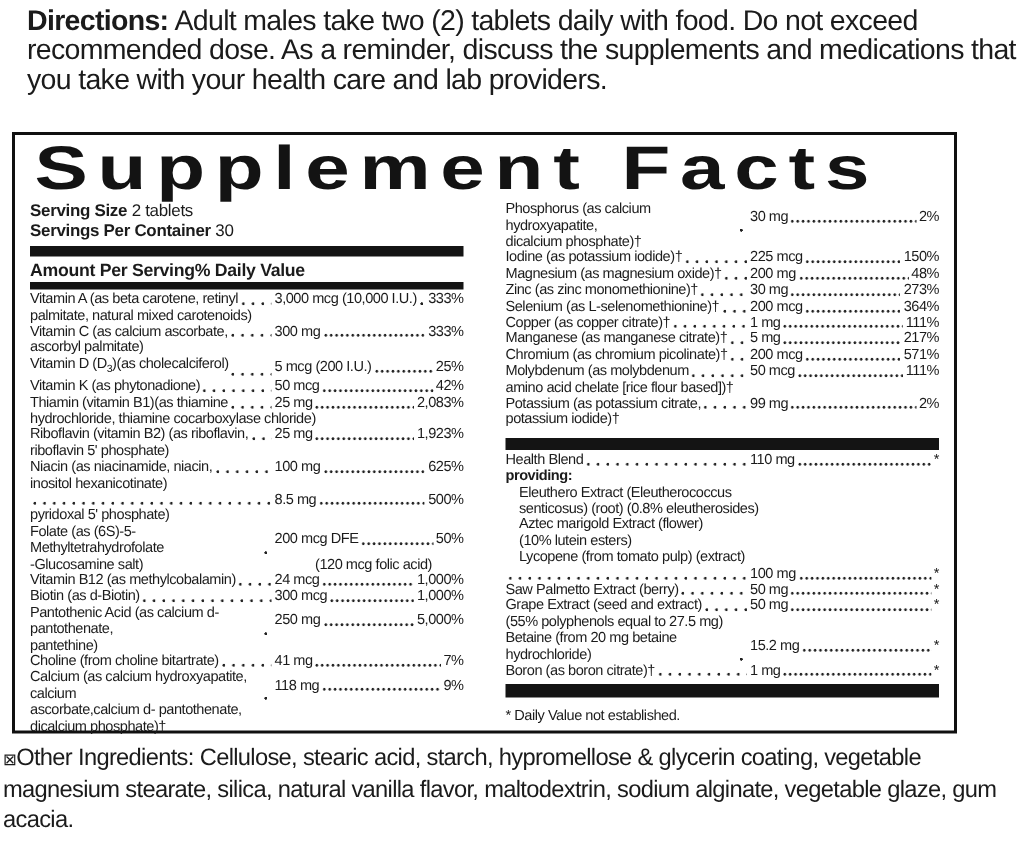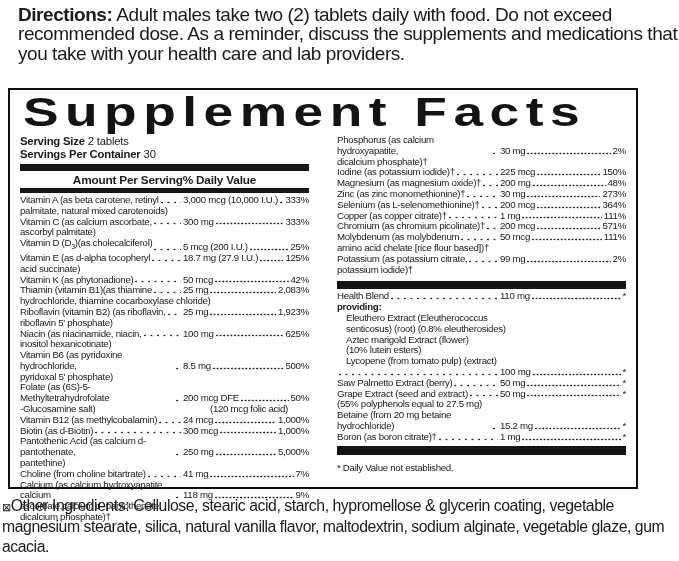--- a/index.html
+++ b/index.html
@@ -18,24 +18,24 @@
        margin:1px 0 0 3px;color:#131313;}
   .cols{display:flex;gap:28px;margin-top:3px;}
   .col{flex:1 1 0;min-width:0;}
 
   .serv{font-size:11.3px;line-height:13px;letter-spacing:-0.2px;}
   .serv .b{font-weight:bold;}
   .serv .v{margin-left:3px;}
   .bar{background:#141414;}
   .bar.b1{height:7px;margin:3px 0 2px 0;}
   .bar.b2{height:5px;margin:1px 0 2px 0;}
-  .hdr{display:flex;justify-content:center;align-items:baseline;
+  .hdr{display:flex;justify-content:flex-start;align-items:baseline;
        font-weight:bold;font-size:11.8px;line-height:14px;letter-spacing:-0.2px;margin:1px 0;}
 
-  .pline{display:flex;align-items:flex-end;font-size:9.7px;line-height:10.8px;letter-spacing:-0.3px;}
+  .pline{display:flex;align-items:center;font-size:9.7px;line-height:10.8px;letter-spacing:-0.3px;}
   .pline.b{font-weight:bold;}
   .pline.ind{padding-left:9px;}
   .nm{white-space:pre-wrap;}
   .nm.fixw{flex:0 0 190px;}
   .nm .it{}
   .nm sub{font-size:7px;}
   .ldr{flex:1 1 0;align-self:flex-end;height:3px;margin:0 2px 2px 2px;
        background-image:radial-gradient(circle at 1.2px 1.5px,#222 0.8px,rgba(0,0,0,0) 1.1px);
        background-repeat:repeat-x;}
   .ldr.sp{min-width:5px;background-size:6.5px 3px;}
@@ -108,34 +108,20 @@
               <span class="ldr sp"></span>
               <span class="val">
                 <span class="amt">5 mcg (200 I.U.)</span>
                 <span class="ldr tt"></span>
                 <span class="pct">25%</span>
               </span>
             </div>
           </div>
           <div>
             <div class="pline">
-              <span class="nm"><span>Vitamin E (as d-alpha tocopheryl</span></span>
-              <span class="ldr sp"></span>
-              <span class="val">
-                <span class="amt">18.7 mg (27.9 I.U.)</span>
-                <span class="ldr tt"></span>
-                <span class="pct">125%</span>
-              </span>
-            </div>
-            <div class="pline">
-              <span class="nm"><span>acid succinate)</span></span>
-            </div>
-          </div>
-          <div>
-            <div class="pline">
               <span class="nm"><span>Vitamin K (as phytonadione)</span></span>
               <span class="ldr sp"></span>
               <span class="val">
                 <span class="amt">50 mcg</span>
                 <span class="ldr tt"></span>
                 <span class="pct">42%</span>
               </span>
             </div>
           </div>
           <div>
@@ -175,21 +161,20 @@
                 <span class="ldr tt"></span>
                 <span class="pct">625%</span>
               </span>
             </div>
             <div class="pline">
               <span class="nm"><span>inositol hexanicotinate)</span></span>
             </div>
           </div>
           <div>
             <div class="pline">
-              <span class="nm"><span>Vitamin B6 (as pyridoxine hydrochloride,</span></span>
               <span class="ldr sp"></span>
               <span class="val">
                 <span class="amt">8.5 mg</span>
                 <span class="ldr tt"></span>
                 <span class="pct">500%</span>
               </span>
             </div>
             <div class="pline">
               <span class="nm"><span>pyridoxal 5' phosphate)</span></span>
             </div>
@@ -339,20 +324,31 @@
             </div>
           </div>
           <div>
             <div class="pline">
               <span class="nm"><span>Copper (as copper citrate)†</span></span>
               <span class="ldr sp"></span>
               <span class="val">
                 <span class="amt">1 mg</span>
                 <span class="ldr tt"></span>
                 <span class="pct">111%</span>
+              </span>
+            </div>
+          </div>
+          <div>
+            <div class="pline">
+              <span class="nm"><span>Manganese (as manganese citrate)†</span></span>
+              <span class="ldr sp"></span>
+              <span class="val">
+                <span class="amt">5 mg</span>
+                <span class="ldr tt"></span>
+                <span class="pct">217%</span>
               </span>
             </div>
           </div>
           <div>
             <div class="pline">
               <span class="nm"><span>Chromium (as chromium picolinate)†</span></span>
               <span class="ldr sp"></span>
               <span class="val">
                 <span class="amt">200 mcg</span>
                 <span class="ldr tt"></span>

